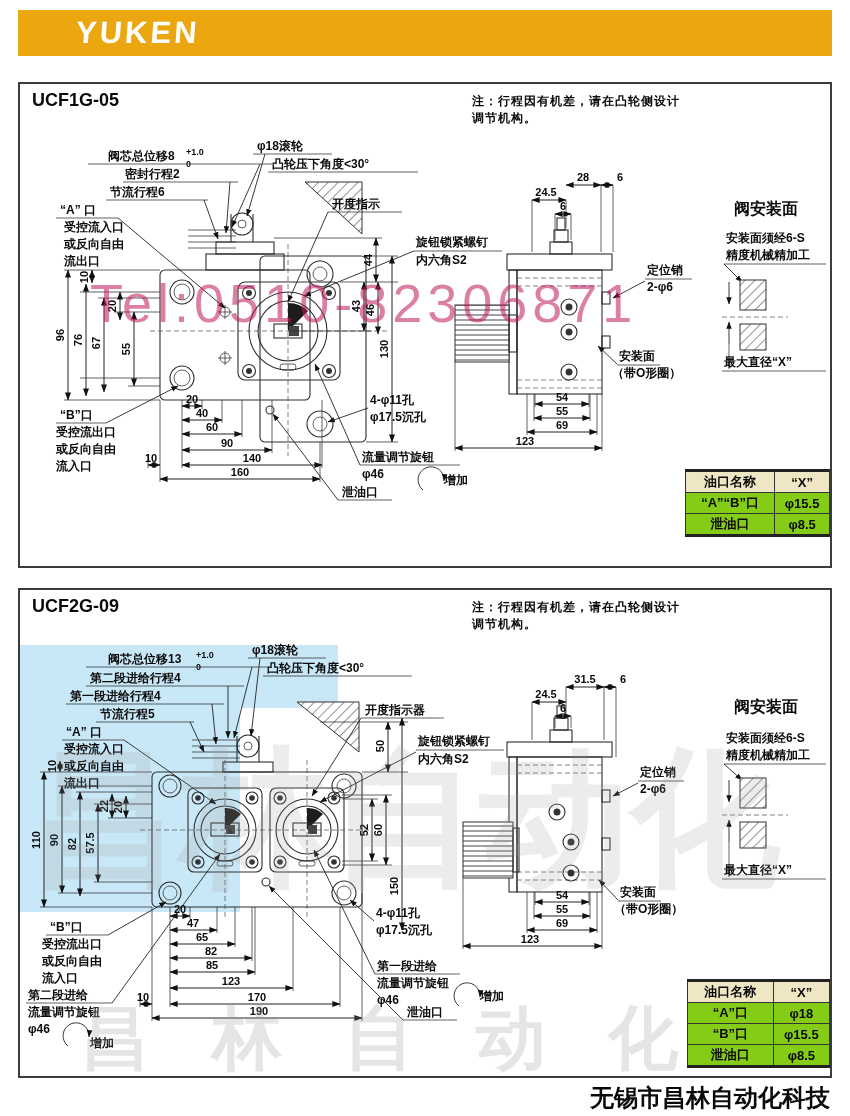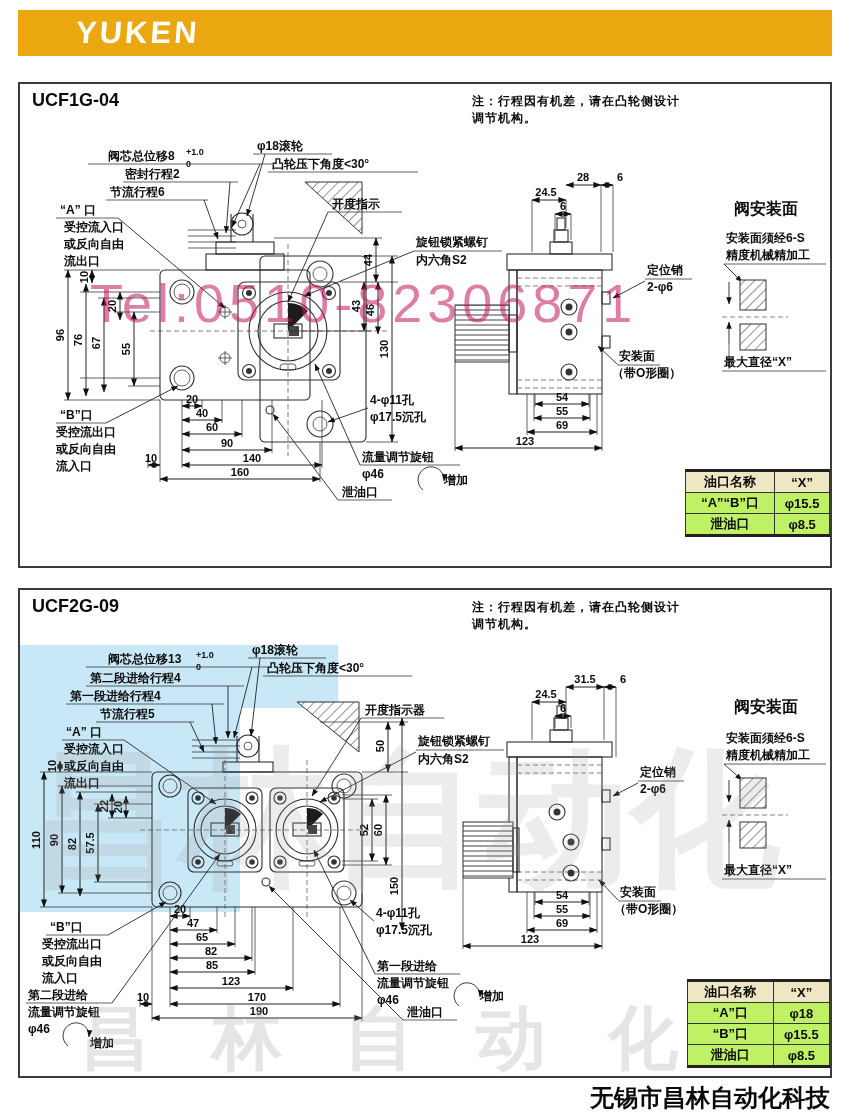--- a/index.html
+++ b/index.html
@@ -18,21 +18,21 @@
   .note .ind{}
   .dwg{position:absolute;left:0;top:0;z-index:2;}
   .blue-block{position:absolute;left:0;top:0;z-index:1;}
   .wm{position:absolute;pointer-events:none;white-space:nowrap;z-index:6;}
   .wm-tel,.wm-fax{color:#be185d;opacity:.55;font-size:54px;letter-spacing:5px;left:70px;}
   .wm-tel{top:188px;} .wm-fax{top:268px;}
   .wm-gray-big{color:#9a9a9a;opacity:.18;font-size:150px;font-weight:bold;left:10px;top:130px;}
   .wm-gray-row{color:#9a9a9a;opacity:.25;font-size:70px;font-weight:bold;letter-spacing:62px;
                left:60px;top:402px;}
   .ptable{position:absolute;border-collapse:collapse;font-size:13px;font-weight:bold;z-index:4;
-          border-top:3px solid #222;border-bottom:3px solid #222;background:#bef264;}
+          border-top:3px solid #222;border-bottom:3px solid #222;background:#84cc16;}
   .ptable td{border:1px solid #333;padding:0 5px;text-align:center;height:20px;}
   .ptable td:first-child{width:92px;} .ptable td:last-child{width:50px;}
   .ptable tr.hd td{background:#efe7c3;}
   .footer{position:absolute;right:20px;top:1082px;font-size:24px;font-weight:bold;z-index:5;}
   
   .ln{stroke:#2e2e2e;stroke-width:1.1;fill:none;}
   .lt{stroke:#2e2e2e;stroke-width:.75;fill:none;}
   .dsh{stroke:#555;stroke-width:.75;fill:none;stroke-dasharray:5 3;}
   .tx{font:bold 12px "Liberation Sans",sans-serif;fill:#0b0b0b;}
   .ts{font:bold 9px "Liberation Sans",sans-serif;fill:#0b0b0b;}
@@ -47,21 +47,21 @@
 </head>
 <body>
 
 <div class="page">
 
   <div class="banner">
     <span class="logo">YUKEN</span>
   </div>
 
   <div class="sec" id="sec1">
-    <div class="mtitle">UCF1G-04</div>
+    <div class="mtitle">UCF1G-05</div>
     <div class="note">
       <span>注：行程因有机差，请在凸轮侧设计</span><br>
       <span class="ind">调节机构。</span>
     </div>
 
     <svg class="dwg" width="810" height="482" viewBox="0 0 810 482">
       <defs>
         <marker id="a1" viewBox="0 0 10 10" refX="9.5" refY="5" markerWidth="8" markerHeight="8" orient="auto-start-reverse">
           <path d="M0,1.2 L10,5 L0,8.8 z" fill="#111"></path>
         </marker>

